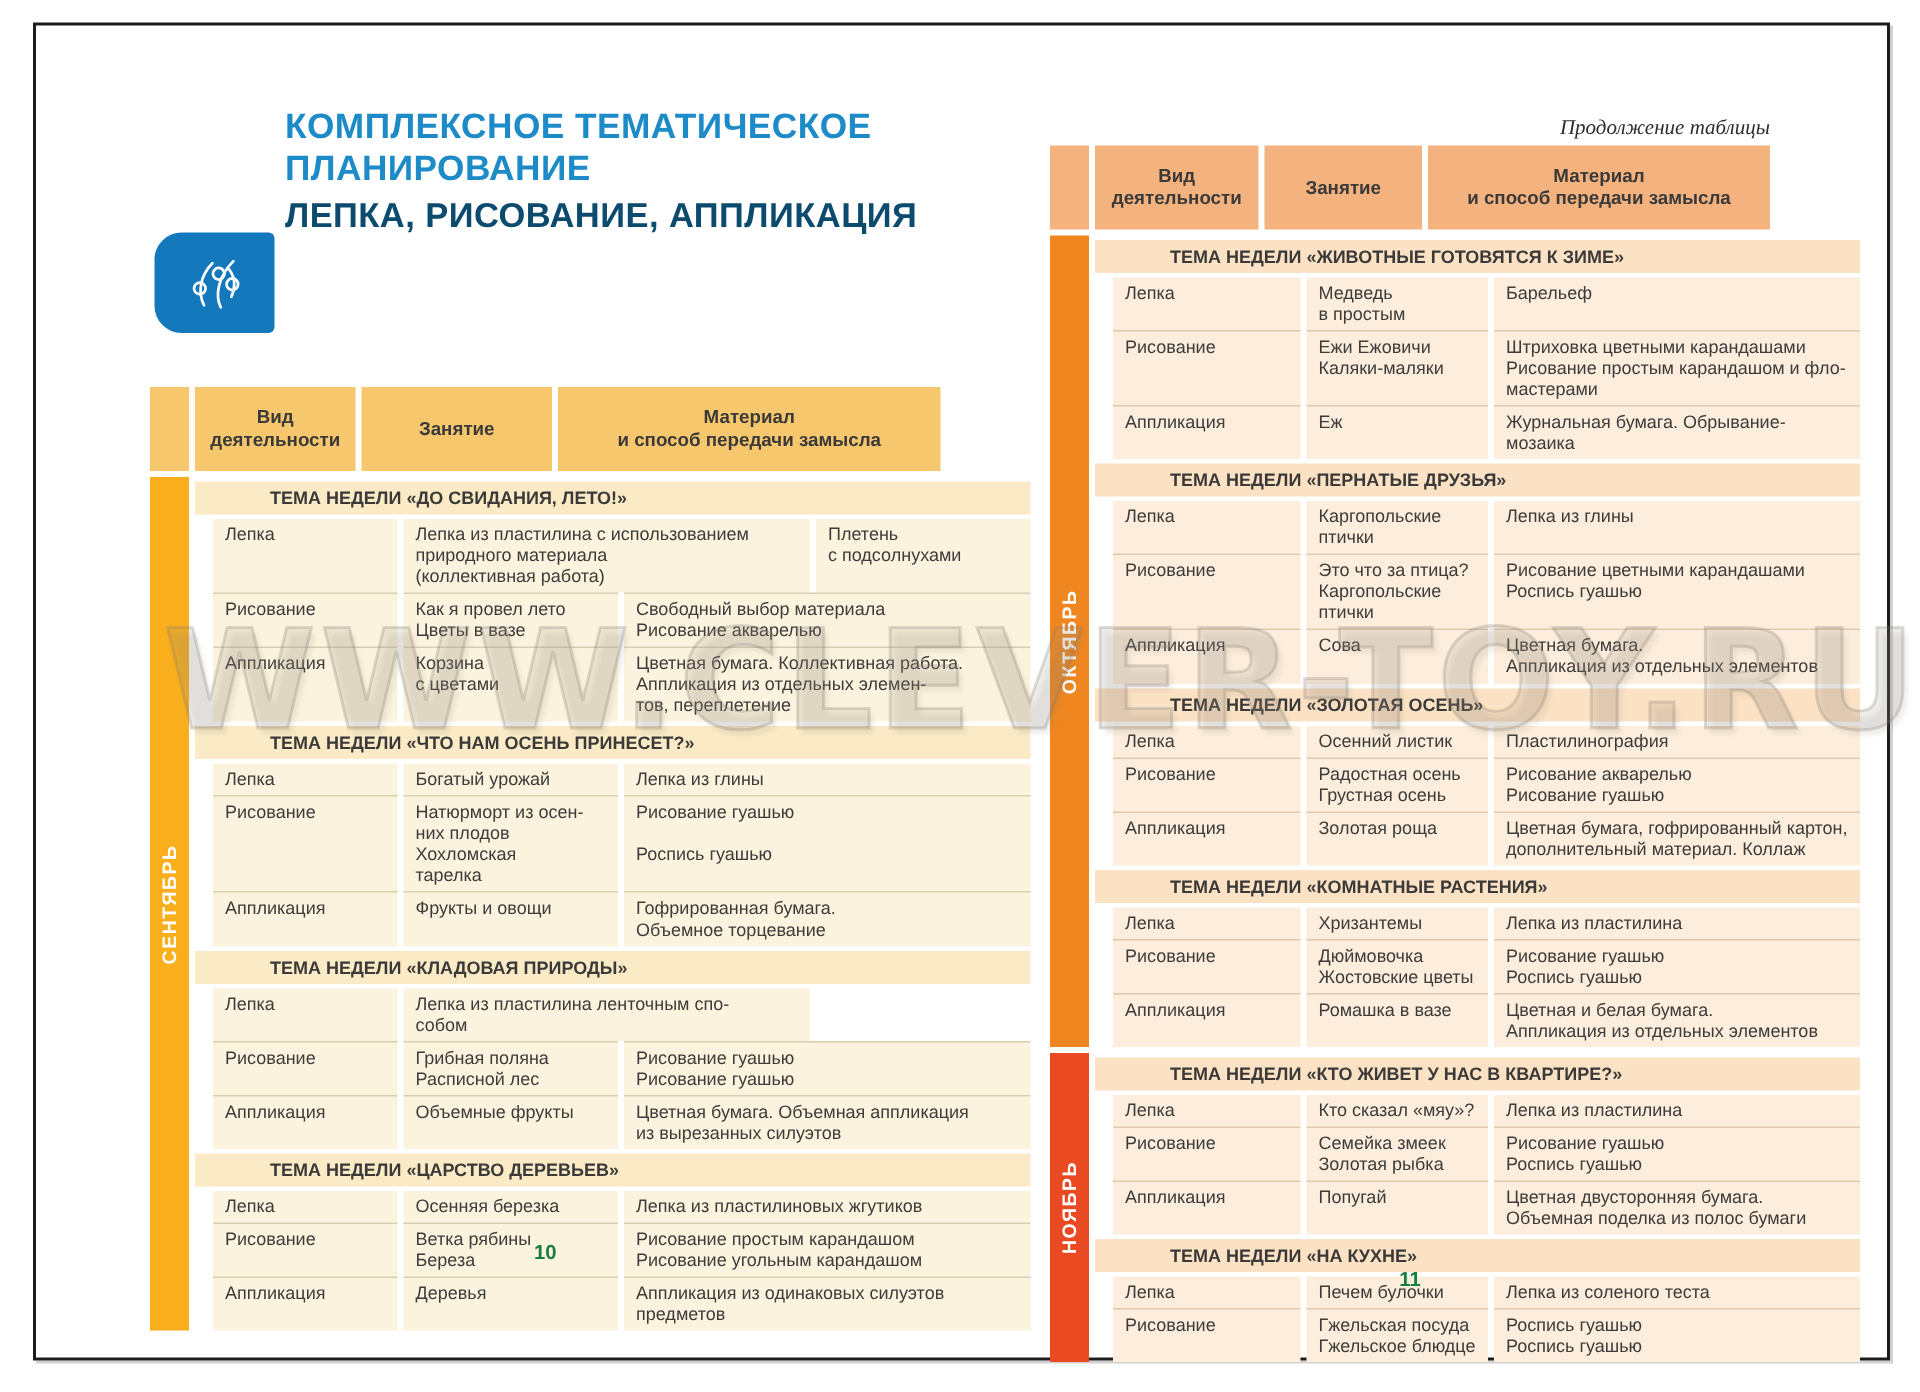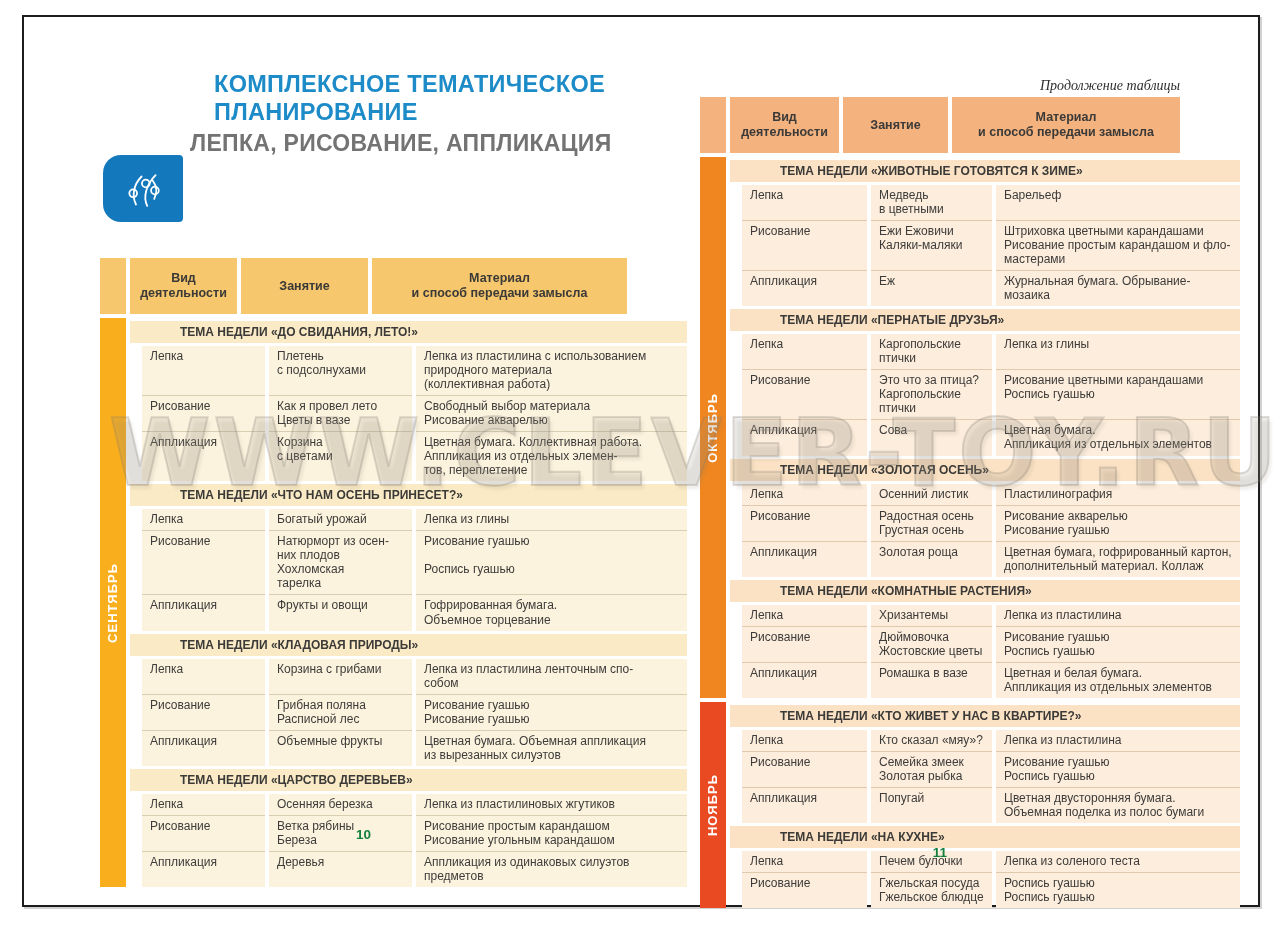--- a/index.html
+++ b/index.html
@@ -1,22 +1,22 @@
 <!DOCTYPE html>
 <html lang="ru"><head>
 <meta charset="utf-8">
 <style>
   html,body{margin:0;padding:0;background:#ffffff;}
   body{font-family:"Liberation Sans",sans-serif;}
   .canvas{position:relative;width:1280px;height:928px;background:#ffffff;overflow:hidden;}
   .frame{position:absolute;left:22px;top:15px;width:1234px;height:888px;border:2px solid #1c1c1c;
          box-shadow:2px 2px 0 rgba(0,0,0,0.18);background:#ffffff;}
   .title{position:absolute;left:190px;top:70px;font-size:23.5px;font-weight:bold;color:#1d8bc8;
-         line-height:1.2;white-space:pre-line;letter-spacing:.3px;margin-left:24px;}
-  .subtitle{position:absolute;left:190px;top:130px;font-size:23px;font-weight:bold;color:#737373;letter-spacing:.3px;}
+         line-height:1.2;white-space:pre-line;letter-spacing:.3px;}
+  .subtitle{position:absolute;left:190px;top:130px;font-size:23px;font-weight:bold;color:#0c4a6e;letter-spacing:.3px;}
   .badge{position:absolute;left:103px;top:155px;width:80px;height:67px;background:#1478bd;
          border-radius:18px 4px 4px 18px;display:flex;align-items:center;justify-content:center;}
   .continuation{position:absolute;left:700px;width:480px;top:78px;text-align:right;
          font-family:"Liberation Serif",serif;font-style:italic;font-size:14px;color:#2e2d2c;}
   .pagenum{position:absolute;color:#15803d;font-weight:bold;font-size:13.5px;text-align:center;}
   #pn-left{left:100px;width:527px;top:827px;}
   #pn-right{left:700px;width:480px;top:845px;}
   .plan-table{position:absolute;font-size:12px;line-height:1.17;color:#3d3c3a;}
   #table-left{left:100px;top:258px;width:527px;--c1:107px;--c2:127px;--c3:255px;}
   #table-right{left:700px;top:97px;width:480px;--c1:109px;--c2:105px;--c3:228px;}
@@ -74,25 +74,25 @@
 и способ передачи замысла</div>
       </div>
       <div class="t-group">
         <div class="t-month" style="background: rgb(249, 174, 29);">
           <span>СЕНТЯБРЬ</span>
         </div>
         <div class="t-content">
           <div class="t-theme">ТЕМА НЕДЕЛИ «ДО СВИДАНИЯ, ЛЕТО!»</div>
           <div class="t-row">
             <div class="t-cell c1">Лепка</div>
-            <div class="t-cell c2">Плетень
-с подсолнухами</div>
             <div class="t-cell c3">Лепка из пластилина с использованием
 природного материала
 (коллективная работа)</div>
+            <div class="t-cell c2">Плетень
+с подсолнухами</div>
           </div>
           <div class="t-row">
             <div class="t-cell c1">Рисование</div>
             <div class="t-cell c2">Как я провел лето
 Цветы в вазе</div>
             <div class="t-cell c3">Свободный выбор материала
 Рисование акварелью</div>
           </div>
           <div class="t-row">
             <div class="t-cell c1">Аппликация</div>
@@ -120,21 +120,20 @@
           </div>
           <div class="t-row">
             <div class="t-cell c1">Аппликация</div>
             <div class="t-cell c2">Фрукты и овощи</div>
             <div class="t-cell c3">Гофрированная бумага.
 Объемное торцевание</div>
           </div>
           <div class="t-theme">ТЕМА НЕДЕЛИ «КЛАДОВАЯ ПРИРОДЫ»</div>
           <div class="t-row">
             <div class="t-cell c1">Лепка</div>
-            <div class="t-cell c2">Корзина с грибами</div>
             <div class="t-cell c3">Лепка из пластилина ленточным спо-
 собом</div>
           </div>
           <div class="t-row">
             <div class="t-cell c1">Рисование</div>
             <div class="t-cell c2">Грибная поляна
 Расписной лес</div>
             <div class="t-cell c3">Рисование гуашью
 Рисование гуашью</div>
           </div>
@@ -180,21 +179,21 @@
       </div>
       <div class="t-group">
         <div class="t-month" style="background: rgb(240, 134, 31);">
           <span>ОКТЯБРЬ</span>
         </div>
         <div class="t-content">
           <div class="t-theme">ТЕМА НЕДЕЛИ «ЖИВОТНЫЕ ГОТОВЯТСЯ К ЗИМЕ»</div>
           <div class="t-row">
             <div class="t-cell c1">Лепка</div>
             <div class="t-cell c2">Медведь
-в цветными</div>
+в простым</div>
             <div class="t-cell c3">Барельеф</div>
           </div>
           <div class="t-row">
             <div class="t-cell c1">Рисование</div>
             <div class="t-cell c2">Ежи Ежовичи
 Каляки-маляки</div>
             <div class="t-cell c3">Штриховка цветными карандашами
 Рисование простым карандашом и фло-
 мастерами</div>
           </div>

